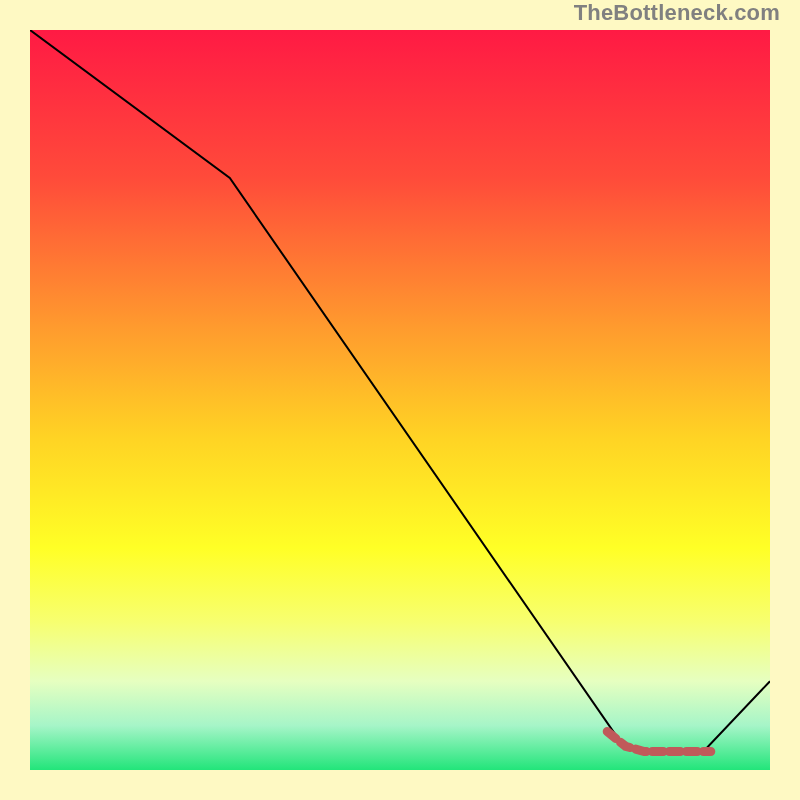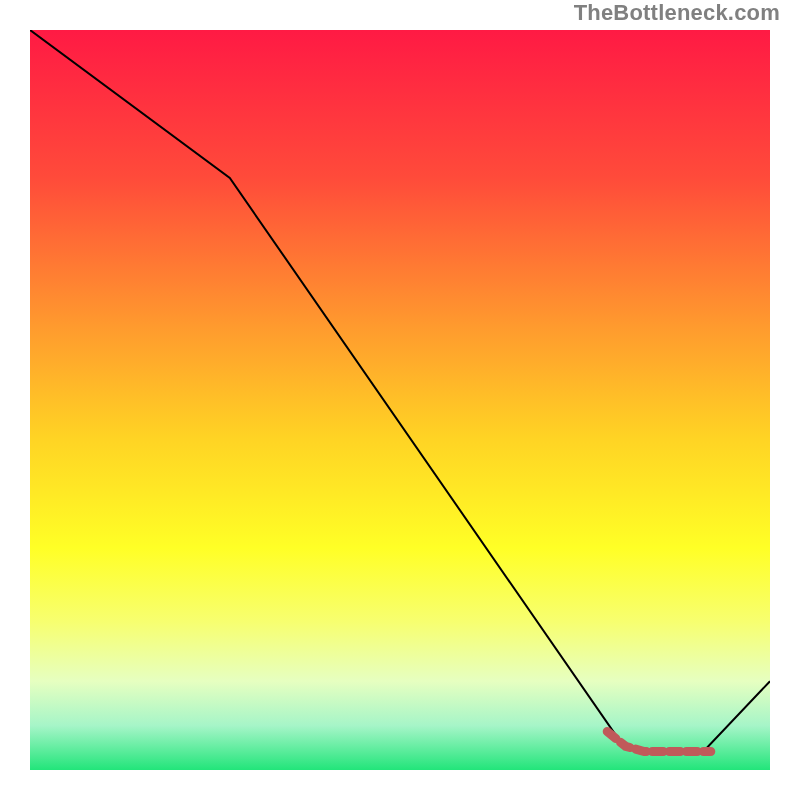--- a/index.html
+++ b/index.html
@@ -9,21 +9,21 @@
     height: 800px;
     background: #000;
     overflow: hidden;
     font-family: Arial, Helvetica, sans-serif;
   }
   .frame {
     position: absolute;
     left: 0; top: 0;
     width: 800px;
     height: 800px;
-    background: #ffffff;
+    background: #fef9c3;
   }
   .attribution {
     position: absolute;
     top: 0;
     right: 20px;
     color: #808080;
     font-size: 22px;
     font-weight: bold;
     letter-spacing: 0.2px;
   }

